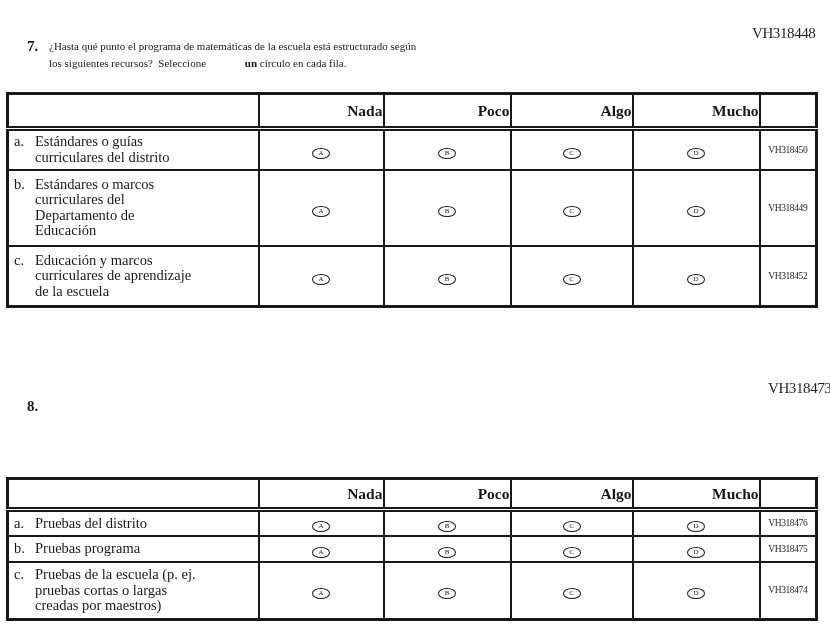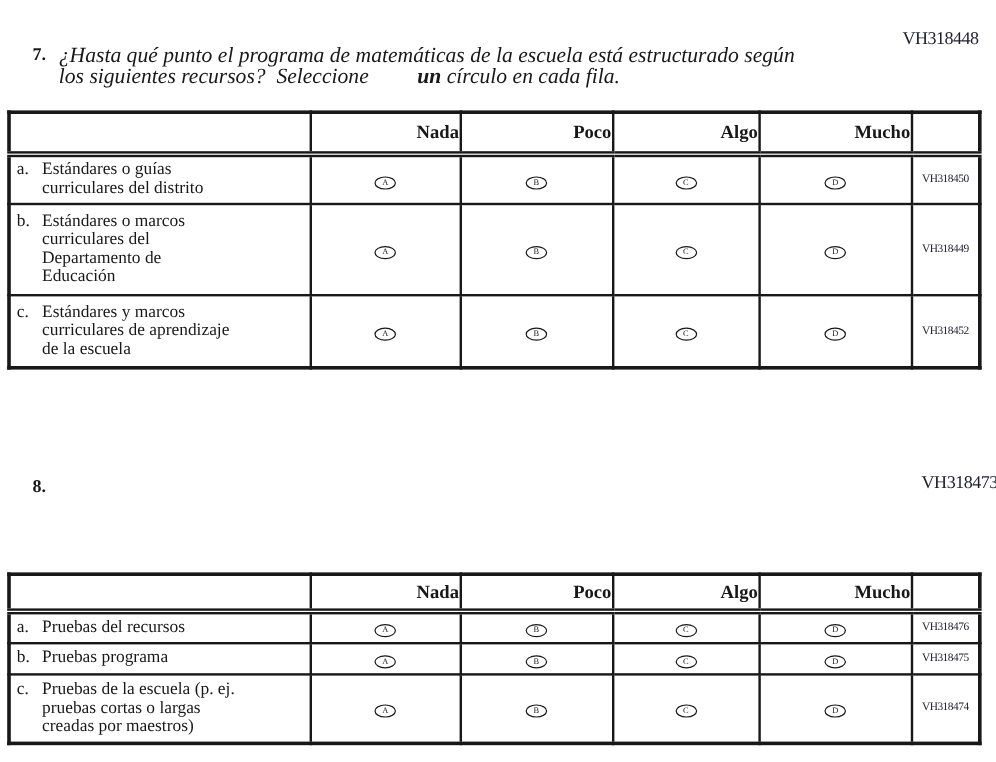--- a/index.html
+++ b/index.html
@@ -8,28 +8,28 @@
     position:relative;
     background:#ffffff;
     color:#181818;
     font-family:"Liberation Serif","DejaVu Serif",serif;
     overflow:hidden;
   }
 
   
   .qcode { position:absolute; font-size:15px; letter-spacing:-0.4px; color:#1e1e2e; }
   #q7-code { top:25px; left:752px; }
-  #q8-code { top:395px; left:768px; }
+  #q8-code { top:380px; left:768px; }
 
   
   .qblock { position:absolute; left:27px; width:730px; display:flex; }
   #q7-block { top:38px; }
   #q8-block { top:398px; }
   .qnum  { font-weight:bold; font-size:15px; line-height:16.5px; width:22px; flex:none; }
-  .qtext { font-size:18px; line-height:16.5px; white-space:pre-wrap;font-style:italic; }
+  .qtext { font-size:11px; line-height:16.5px; white-space:pre-wrap; }
   .qtext .bold { font-weight:bold;margin-left:36px; }
 
   
   .qtable {
     position:absolute; left:6px;
     border-collapse:collapse; table-layout:fixed;
     border:3px solid #181818;
   }
   #table-1 { top:92px; }
   #table-2 { top:477px; }
@@ -122,21 +122,21 @@
       <td class="opt"><span class="oval">A</span></td>
       <td class="opt"><span class="oval">B</span></td>
       <td class="opt"><span class="oval">C</span></td>
       <td class="opt"><span class="oval">D</span></td>
       <td class="codecell">VH318449</td>
     </tr>
     <tr class="row-2">
       <td class="lab">
           <div class="labwrap">
         <span class="rl">c.</span>
-        <span class="rt">Estándares y marcos
+        <span class="rt">Educación y marcos
 curriculares de aprendizaje
 de la escuela</span>
       </div>
         </td>
       <td class="opt"><span class="oval">A</span></td>
       <td class="opt"><span class="oval">B</span></td>
       <td class="opt"><span class="oval">C</span></td>
       <td class="opt"><span class="oval">D</span></td>
       <td class="codecell">VH318452</td>
     </tr>
@@ -166,21 +166,21 @@
       <th>Algo</th>
       <th>Mucho</th>
       <th class="codecell"></th>
     </tr>
   </thead>
   <tbody>
     <tr class="row-0">
       <td class="lab">
           <div class="labwrap">
         <span class="rl">a.</span>
-        <span class="rt">Pruebas del recursos</span>
+        <span class="rt">Pruebas del distrito</span>
       </div>
         </td>
       <td class="opt"><span class="oval">A</span></td>
       <td class="opt"><span class="oval">B</span></td>
       <td class="opt"><span class="oval">C</span></td>
       <td class="opt"><span class="oval">D</span></td>
       <td class="codecell">VH318476</td>
     </tr>
     <tr class="row-1">
       <td class="lab">

